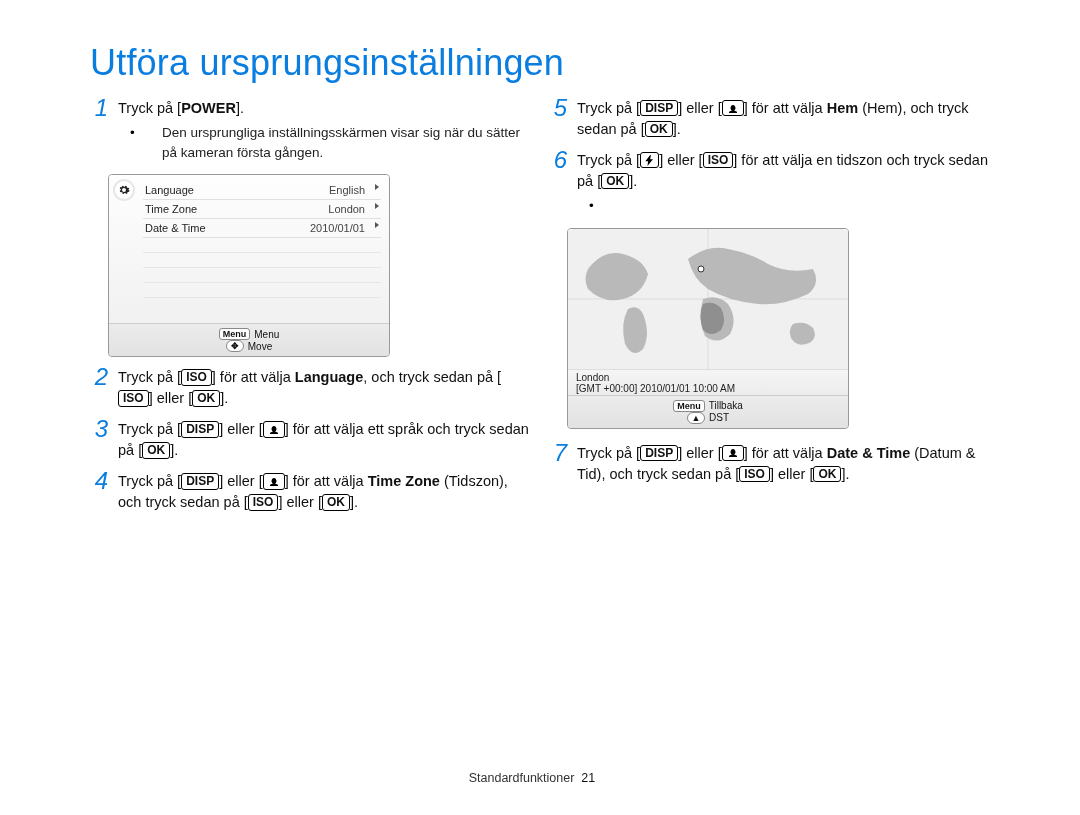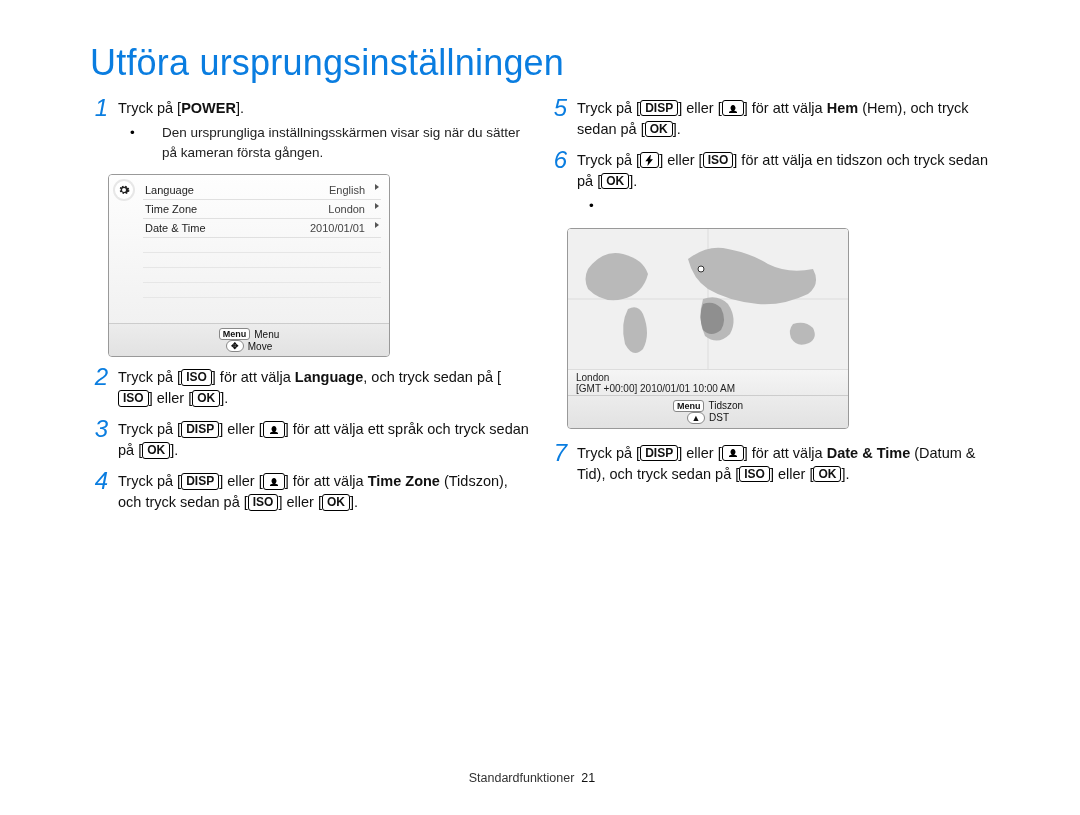--- a/index.html
+++ b/index.html
@@ -321,21 +321,21 @@
             <circle cx="133" cy="40" r="3" fill="#fff" stroke="#333"></circle>
           </svg>
         </div>
         <div class="map-info">
           <span>London</span>
           <span>[GMT +00:00] 2010/01/01 10:00 AM</span>
         </div>
         <div class="lcd-bar">
           <span class="mini-btn">
             <span class="mini-badge">Menu</span>
-            <span>Tidszon</span>
+            <span>Tillbaka</span>
           </span>
           <span class="mini-btn">
             <span class="mini-badge round">▲</span>
             <span>DST</span>
           </span>
         </div>
       </div>
 
       <div class="step" style="margin-top:14px;">
         <div class="step-num">7</div>

